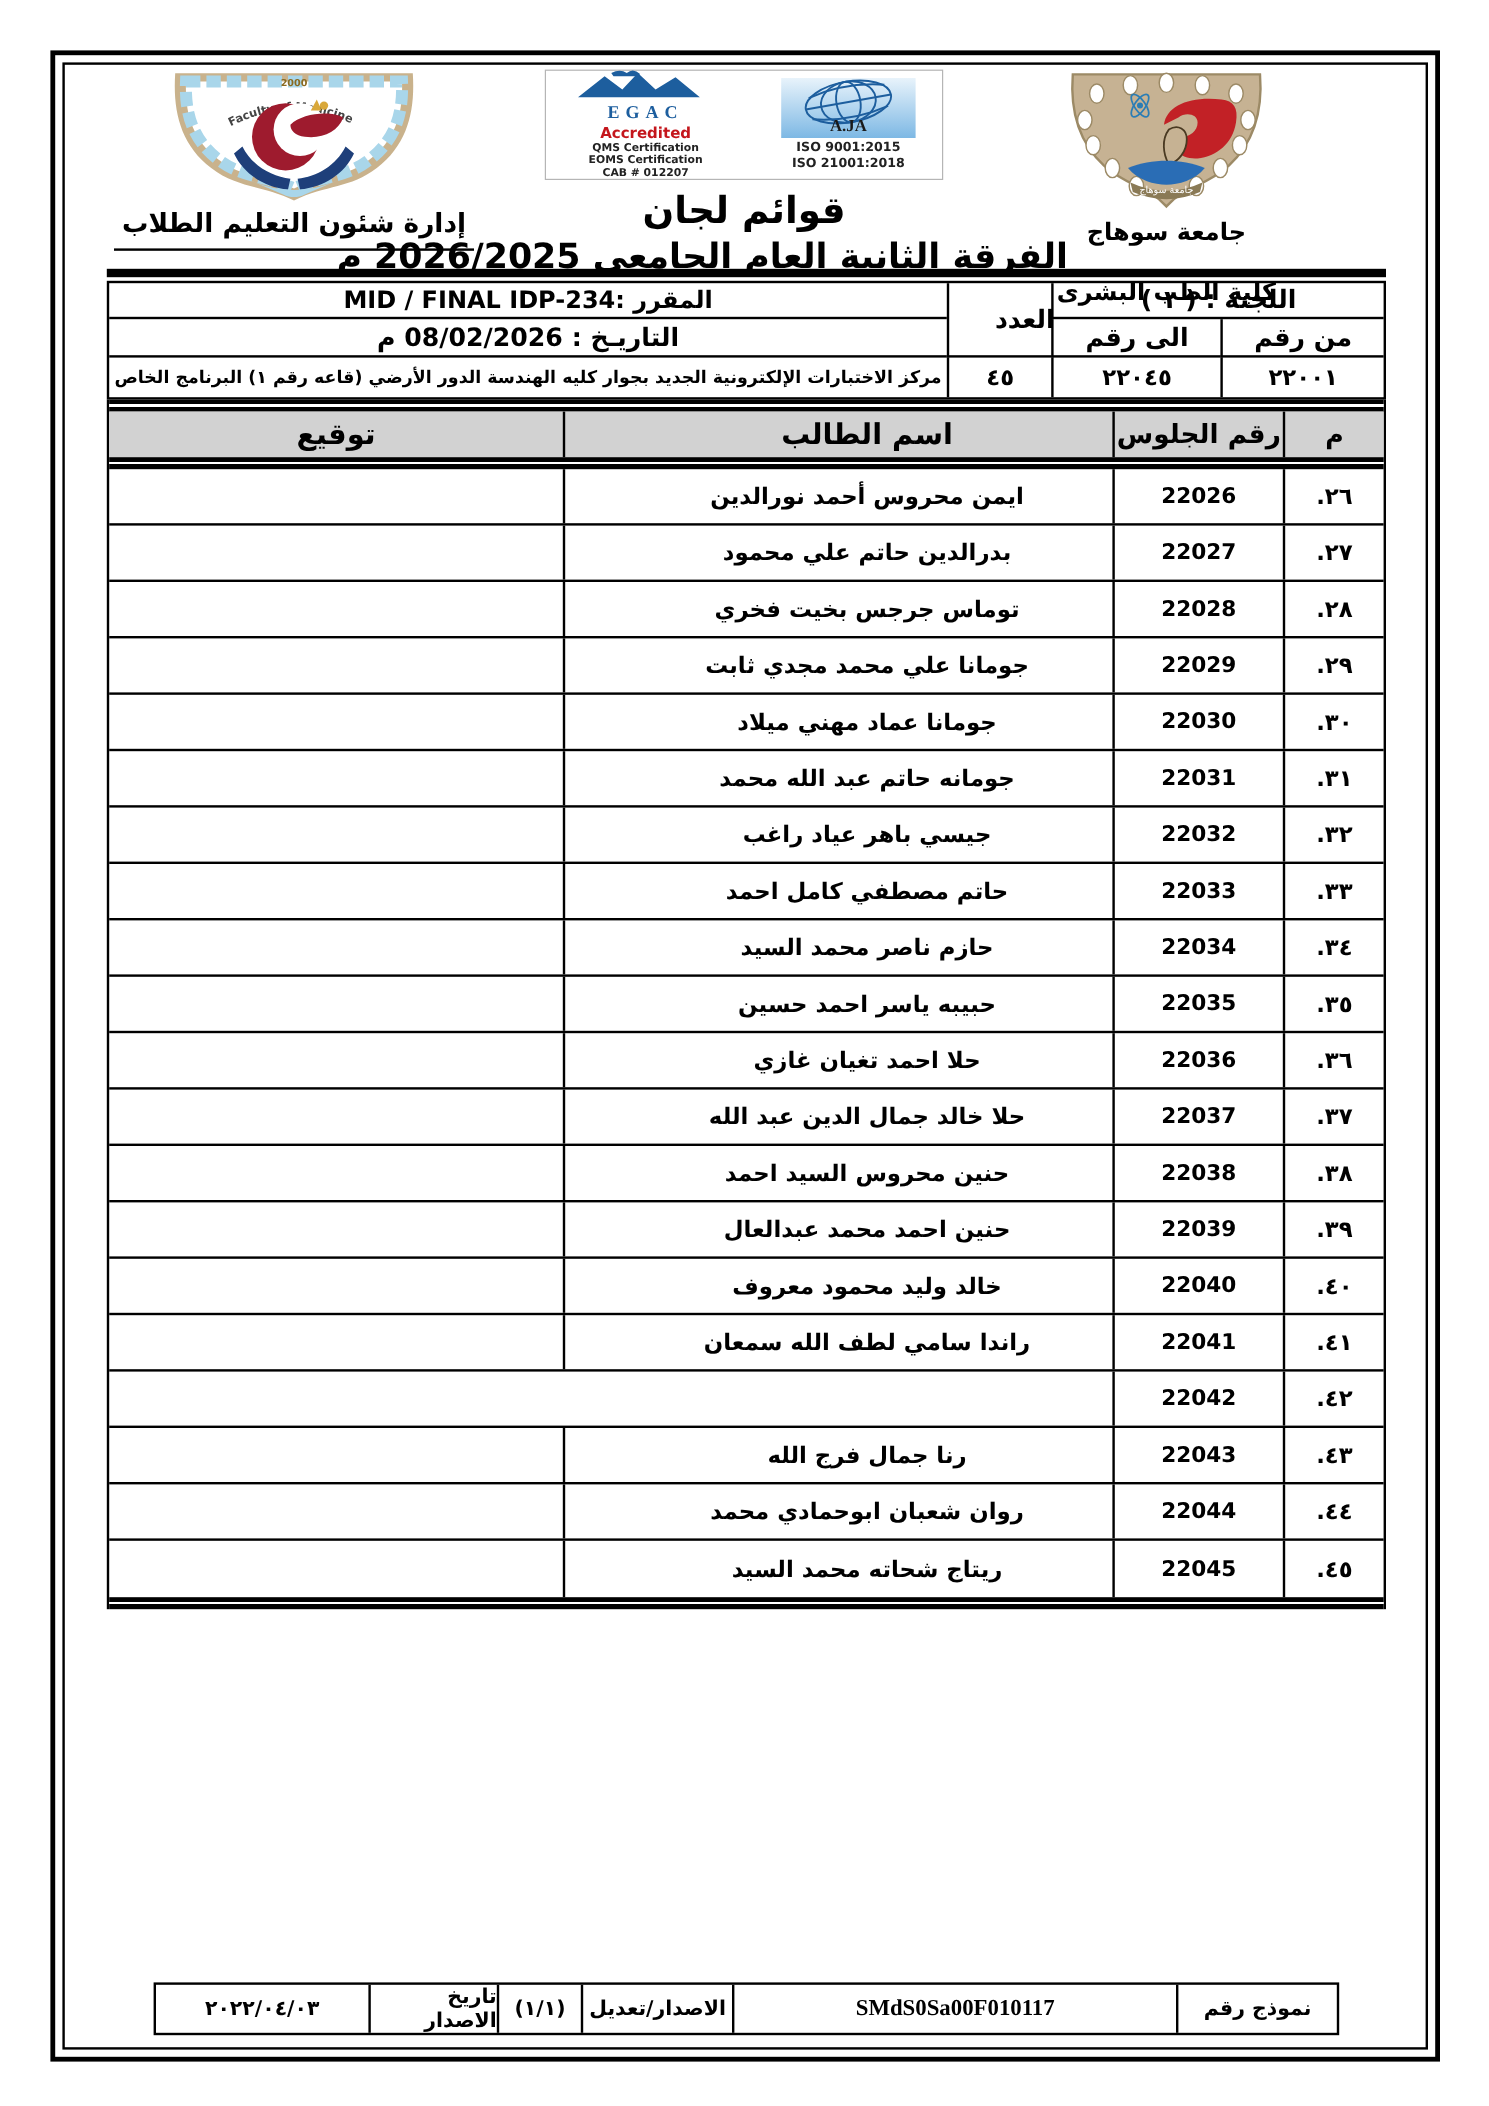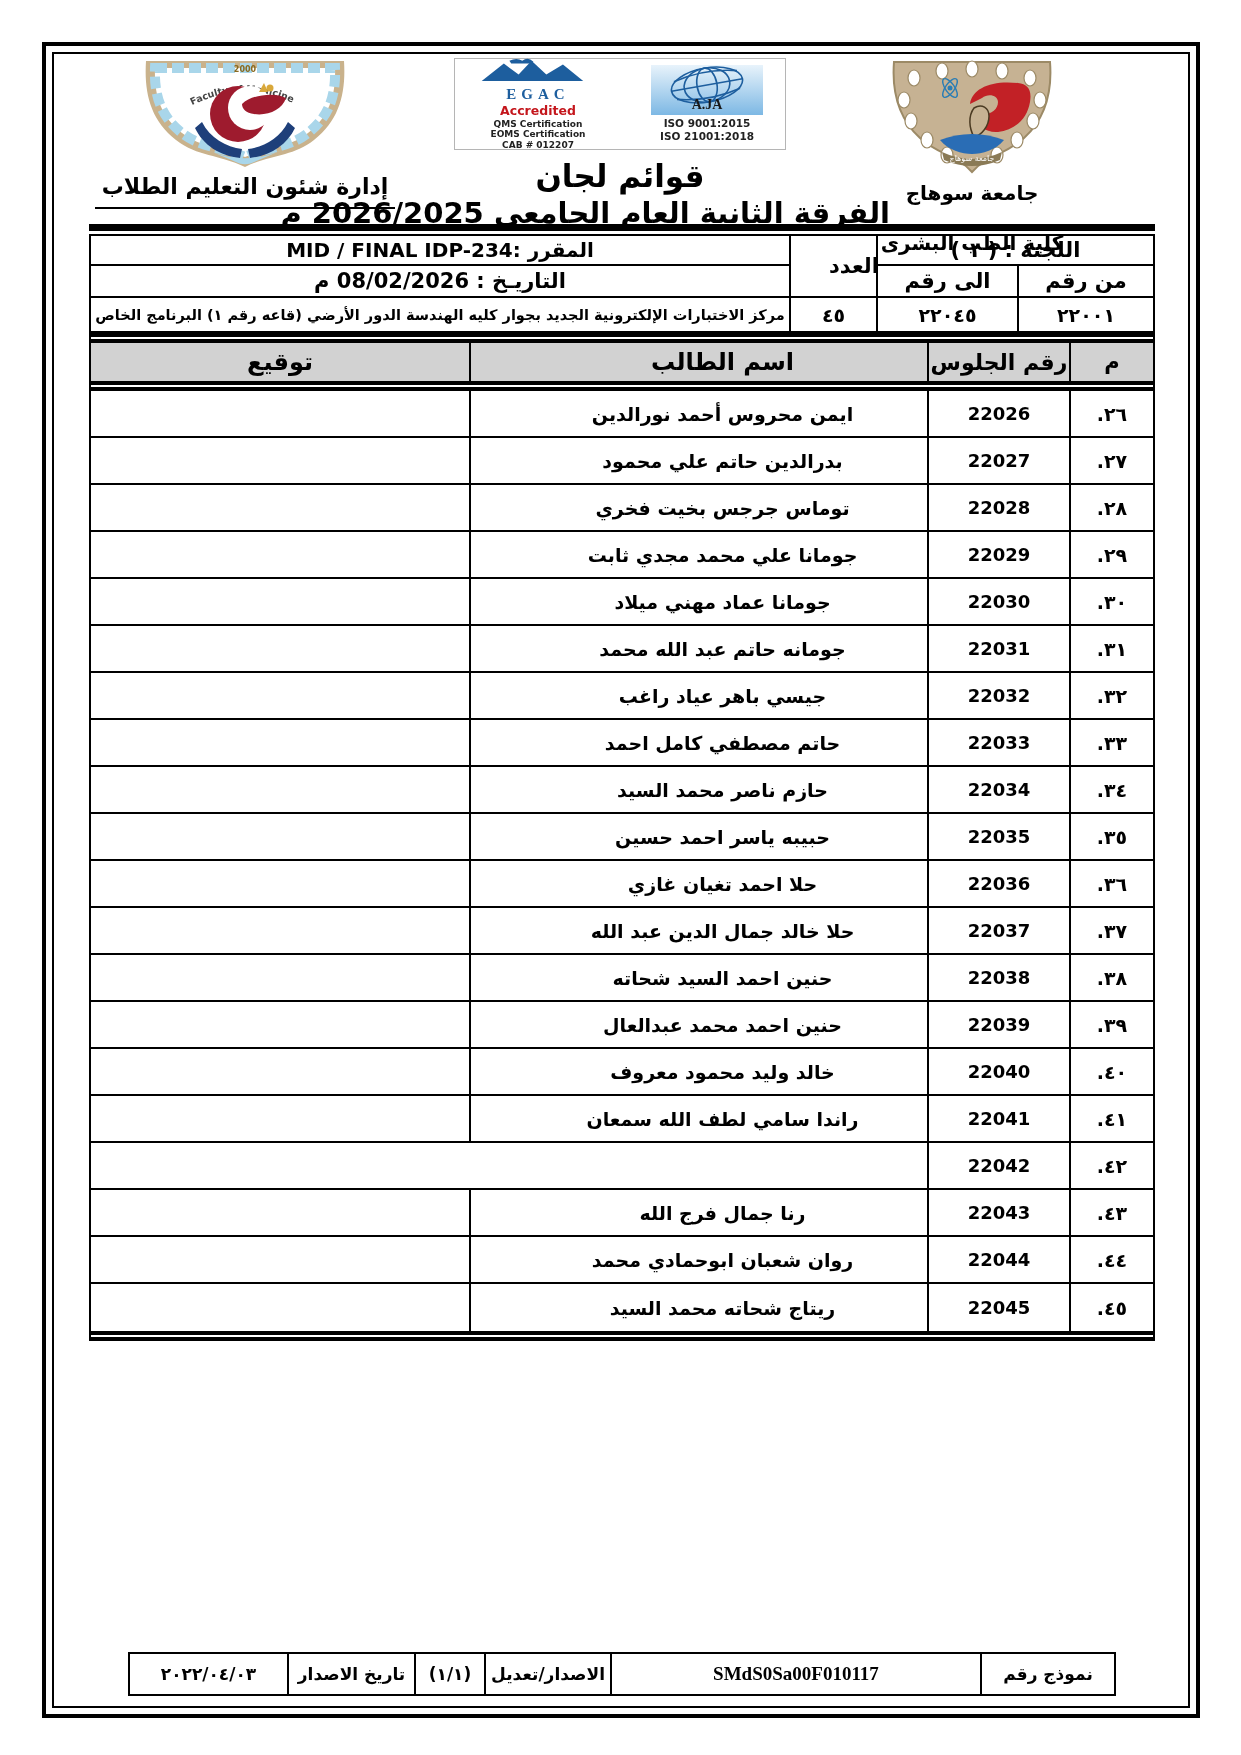--- a/index.html
+++ b/index.html
@@ -89,21 +89,21 @@
   
   .footer-block { position:absolute; left:128px; top:1652px; width:988px; height:44px;
                   border:2.5px solid #000; display:flex; direction:rtl; }
   .fcell { display:flex; align-items:center; justify-content:center;
            font-weight:bold; font-size:17px; direction:rtl; }
   .fcell.sep { border-left:2px solid #000; }
   .f-formlab { width:134px; }
   .f-formval { width:370px; font-family:"Liberation Serif", serif; font-size:19px; direction:ltr; }
   .f-issuelab { width:126px; }
   .f-issueval { width:70px; }
-  .f-datelab { width:127px; }
+  .f-datelab { width:107px; }
   .f-dateval { flex:1; }
 </style>
 </head>
 <body>
 
 <div class="page">
   <div class="frame-outer">
     <div class="frame-inner"></div>
   </div>
 
@@ -290,21 +290,21 @@
     </div>
         <div class="srow data-row">
       <div class="scell col-serial sep">٣٧.</div>
       <div class="scell col-seat sep">22037</div>
       <div class="scell col-name sep">حلا خالد جمال الدين عبد الله</div>
       <div class="scell col-sign"></div>
     </div>
         <div class="srow data-row">
       <div class="scell col-serial sep">٣٨.</div>
       <div class="scell col-seat sep">22038</div>
-      <div class="scell col-name sep">حنين احمد السيد شحاته</div>
+      <div class="scell col-name sep">حنين محروس السيد احمد</div>
       <div class="scell col-sign"></div>
     </div>
         <div class="srow data-row">
       <div class="scell col-serial sep">٣٩.</div>
       <div class="scell col-seat sep">22039</div>
       <div class="scell col-name sep">حنين احمد محمد عبدالعال</div>
       <div class="scell col-sign"></div>
     </div>
         <div class="srow data-row">
       <div class="scell col-serial sep">٤٠.</div>

